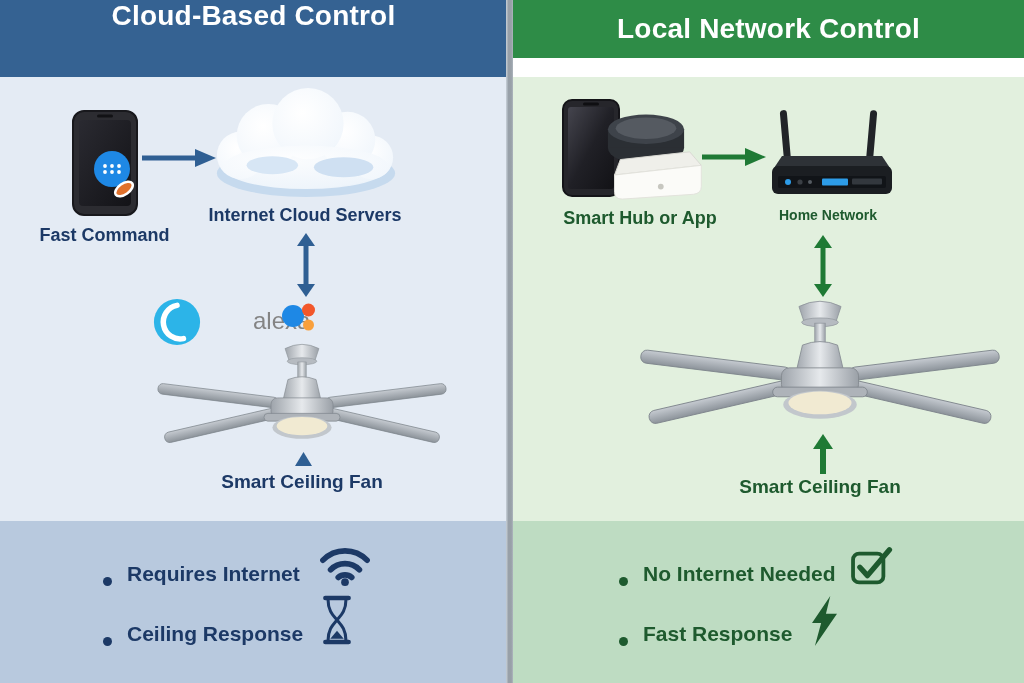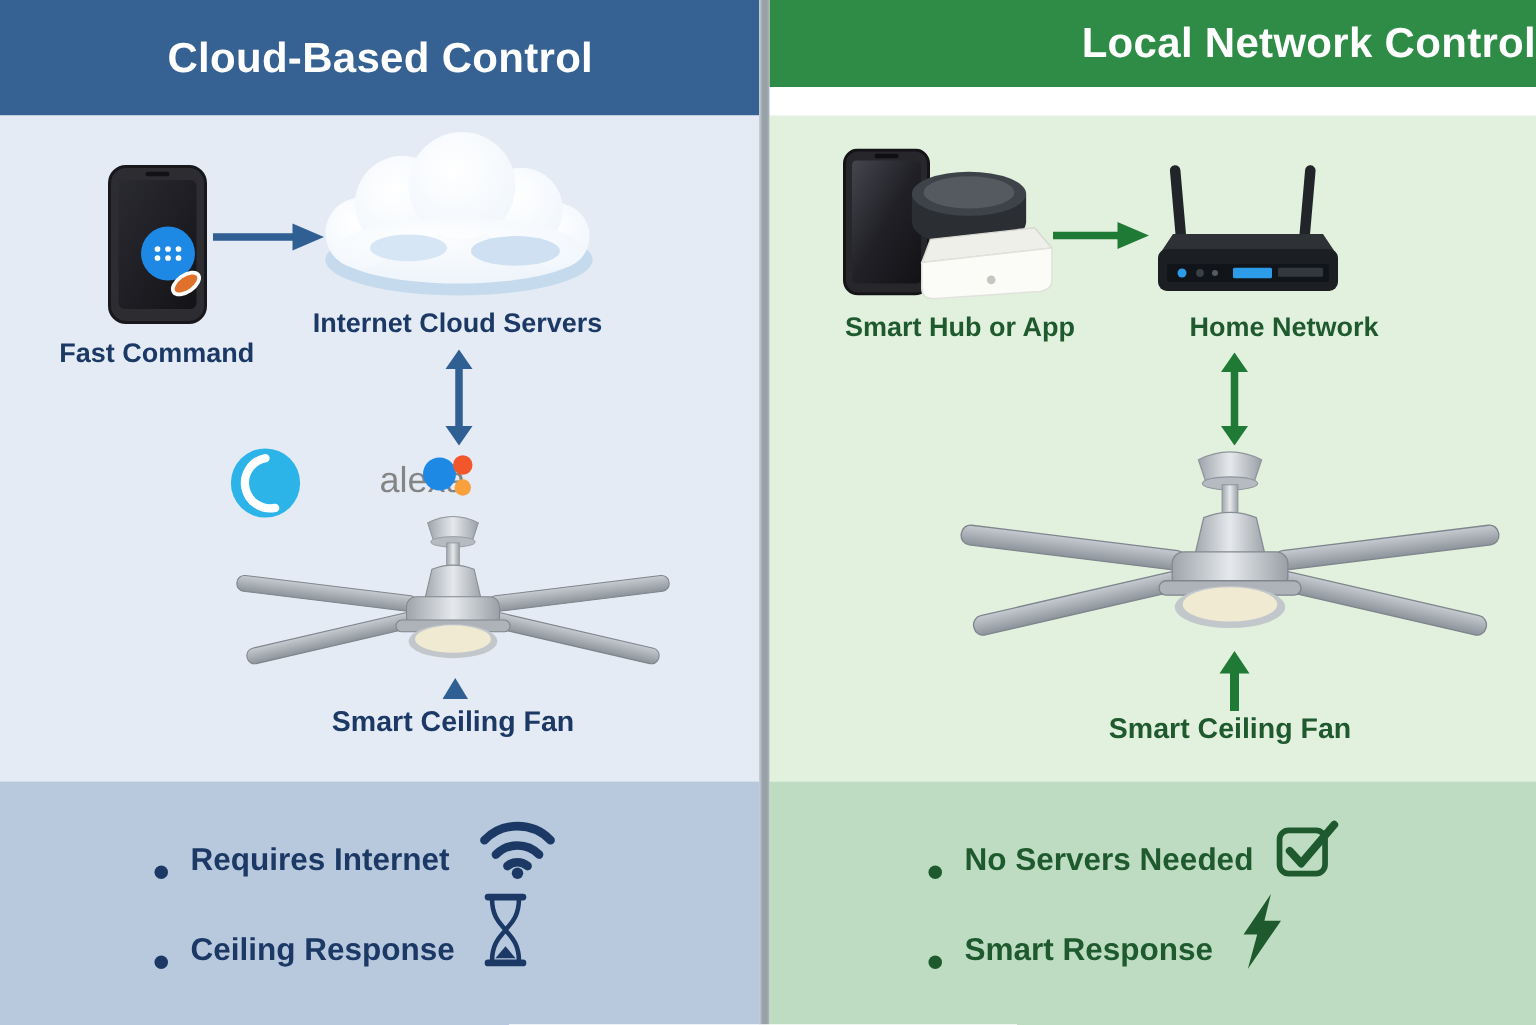--- a/index.html
+++ b/index.html
@@ -3,22 +3,22 @@
 <meta charset="utf-8">
 <style>
   html,body{margin:0;padding:0;background:#fff;}
   .canvas{
     position:relative;width:1024px;height:683px;overflow:hidden;
     font-family:"Liberation Sans",sans-serif;
     -webkit-font-smoothing:antialiased;
   }
   .abs{position:absolute;}
   
-  .header-left{left:0;top:0;width:507px;height:77px;background:var(--left-header-bg);display:flex;align-items:center;justify-content:center;}
-  .header-right{left:513px;top:0;width:511px;height:58px;background:var(--right-header-bg);display:flex;align-items:center;justify-content:flex-end;}
+  .header-left{left:0;top:0;width:507px;height:77px;background:var(--left-header-bg);display:flex;justify-content:center;}
+  .header-right{left:513px;top:0;width:511px;height:58px;background:var(--right-header-bg);display:flex;align-items:center;justify-content:center;}
   .main-left{left:0;top:77px;width:507px;height:444px;background:var(--left-main-bg);}
   .main-right{left:513px;top:77px;width:511px;height:444px;background:var(--right-main-bg);}
   .footer-left{left:0;top:521px;width:507px;height:162px;background:var(--left-footer-bg);}
   .footer-right{left:513px;top:521px;width:511px;height:162px;background:var(--right-footer-bg);}
   .divider{left:506px;top:0;width:7px;height:683px;background:linear-gradient(90deg,#c9d2da 0%,var(--divider) 35%,var(--divider) 75%,#aeb6be 100%);}
   .header-title{color:var(--header-text);font-size:28px;font-weight:bold;letter-spacing:.2px;}
   
   .lbl{font-weight:bold;text-align:center;line-height:1.28;}
   .navy{color:var(--navy);}
   .greentx{color:var(--green);}
@@ -220,48 +220,48 @@
     <path d="M12,46 L112,46 L120,58 L4,58 Z" fill="#2E3237"></path>
     <rect x="2" y="56" width="120" height="28" rx="6" fill="#1B1E22"></rect>
     <rect x="8" y="66" width="108" height="12" rx="2" fill="#111418"></rect>
     <circle cx="18" cy="72" r="3" fill="#2D9CE8"></circle>
     <circle cx="30" cy="72" r="2.6" fill="#3A3F45"></circle>
     <circle cx="40" cy="72" r="2" fill="#555B62"></circle>
     <rect x="52" y="68.5" width="26" height="7" rx="1" fill="#2D9CE8"></rect>
     <rect x="82" y="68.5" width="30" height="6" rx="1" fill="#33383E"></rect>
   </svg>
 
-  <div class="abs lbl greentx" style="left:781px;top:207px;width:150px;font-size:18px">Home Network</div>
+  <div class="abs lbl greentx" style="left:753px;top:207px;width:150px;font-size:14px">Home Network</div>
 
   <svg class="abs" style="left:812px;top:235px" width="22" height="62" viewBox="0 0 22 62">
     <line x1="11" y1="10" x2="11" y2="52" stroke="var(--arrow-green)" stroke-width="5"></line>
     <polygon points="2,13 11,0 20,13" fill="var(--arrow-green)"></polygon>
     <polygon points="2,49 11,62 20,49" fill="var(--arrow-green)"></polygon>
   </svg>
 
   <svg class="abs" style="left:627px;top:296px" width="386" height="149">
     <use href="#fan-symbol" width="386" height="149"></use>
   </svg>
 
   <svg class="abs" style="left:812px;top:434px" width="22" height="40" viewBox="0 0 22 40">
     <line x1="11" y1="12" x2="11" y2="40" stroke="var(--arrow-green)" stroke-width="6"></line>
     <polygon points="1,15 11,0 21,15" fill="var(--arrow-green)"></polygon>
   </svg>
 
   <div class="abs lbl greentx" style="left:700px;top:475px;width:240px;font-size:19px">Smart Ceiling Fan</div>
 
   <div class="abs bullet-row" style="left:619px;top:540px;height:46px">
     <span class="bullet-dot g"></span>
-    <span class="bullet-text greentx">No Servers Needed</span>
+    <span class="bullet-text greentx">No Internet Needed</span>
     <svg style="margin-left:14px;overflow:visible" width="44" height="42" viewBox="0 0 58 54">
       <rect x="4" y="12" width="40" height="38" rx="8" fill="none" stroke="var(--green)" stroke-width="5"></rect>
       <path d="M13,30 L23,41 L52,7" fill="none" stroke="var(--green)" stroke-width="7" stroke-linecap="round" stroke-linejoin="round"></path>
     </svg>
   </div>
   <div class="abs bullet-row" style="left:619px;top:594px;height:52px">
     <span class="bullet-dot g"></span>
-    <span class="bullet-text greentx">Smart Response</span>
+    <span class="bullet-text greentx">Fast Response</span>
     <svg style="margin-left:16px" width="33" height="50" viewBox="0 0 34 52">
       <path d="M23,0 L4,28 L13.5,28 L7,52 L30,18.5 L18.5,18.5 Z" fill="var(--green)"></path>
     </svg>
   </div>
 
 </div>
 
 </body></html>

